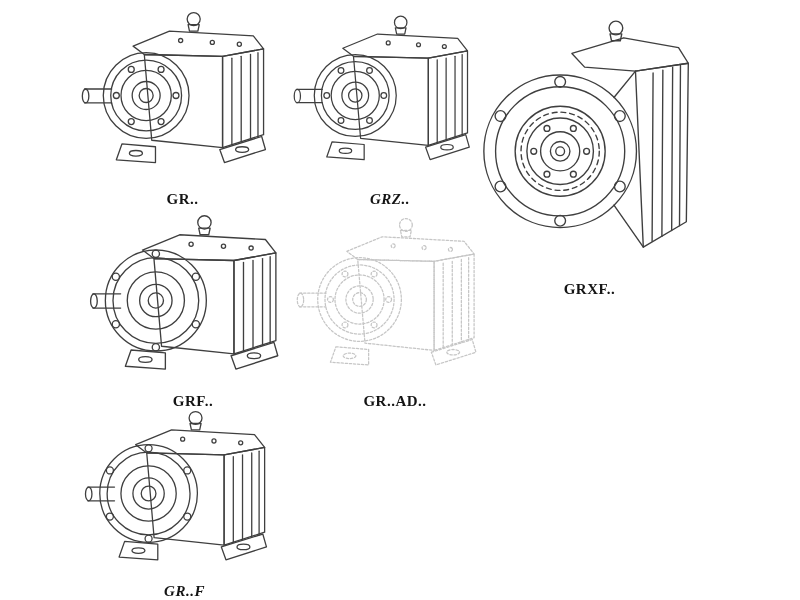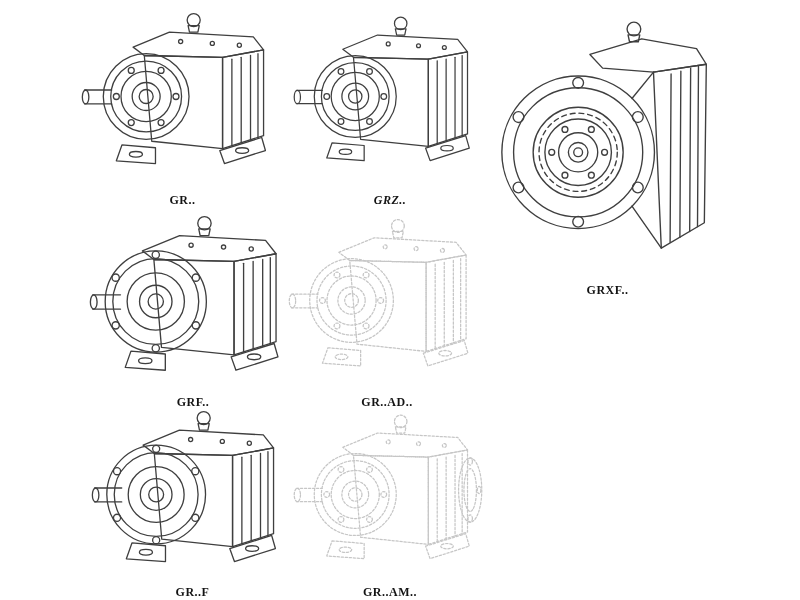--- a/index.html
+++ b/index.html
@@ -7,21 +7,21 @@
   body {
     background: var(--background, #ffffff);
     font-family: "Liberation Serif", serif;
     overflow: hidden;
   }
   .page { position: relative; width: 800px; height: 600px; background: var(--background, #ffffff); }
   .cell { position: absolute; display: flex; flex-direction: column; align-items: center; }
   .art { width: 100%; flex: 1 1 auto; min-height: 0; }
   .cap {
     font-weight: bold;
-    font-size: 12px;
+    font-size: 15px;
     color: var(--label, #141414);
     letter-spacing: 0.5px;
     white-space: nowrap;
     padding-top: 2px;
   }
   .draw {
     fill: none;
     stroke: currentColor;
     stroke-width: 1.4;
     stroke-linejoin: round;
@@ -170,64 +170,54 @@
   <figure class="cell" style="left:292px; top:2px; width:196px; height:206px;font-style:italic;">
     <svg class="art ink" viewBox="0 0 220 190">
       <g class="draw">
           <use href="#g-foot-base"></use>
           <use href="#g-circ-plain"></use>
         </g>
     </svg>
     <figcaption class="cap">GRZ..</figcaption>
   </figure>
 
-  <figure class="cell" style="left:495px; top:4px; width:225px; height:294px;">
+  <figure class="cell" style="left:477px; top:4px; width:225px; height:294px;">
     <svg class="art ink" viewBox="0 0 230 260">
       <g class="draw">
           <use href="#g-grxf"></use>
         </g>
     </svg>
     <figcaption class="cap">GRXF..</figcaption>
   </figure>
 
   <figure class="cell" style="left:88px; top:210px; width:210px; height:200px;">
     <svg class="art ink" viewBox="0 0 220 190">
       <g class="draw">
           <use href="#g-foot-base"></use>
           <use href="#g-circ-flange"></use>
         </g>
     </svg>
     <figcaption class="cap">GRF..</figcaption>
   </figure>
 
-  <figure class="cell" style="left:287px; top:208px; width:200px; height:202px;">
+  <figure class="cell" style="left:295px; top:208px; width:200px; height:202px;">
     <svg class="art faint" viewBox="0 0 220 190">
       <g class="draw" stroke-dasharray="2.5 2">
           <use href="#g-foot-base"></use>
           <use href="#g-circ-plain"></use>
         </g>
     </svg>
     <figcaption class="cap">GR..AD..</figcaption>
   </figure>
 
-  <figure class="cell" style="left:90px; top:406px; width:205px; height:194px;">
+  <figure class="cell" style="left:82px; top:406px; width:205px; height:194px;font-style:italic;">
     <svg class="art ink" viewBox="0 0 220 190">
       <g class="draw">
           <use href="#g-foot-base"></use>
           <use href="#g-circ-flange"></use>
         </g>
     </svg>
     <figcaption class="cap">GR..F</figcaption>
   </figure>
 
-  <figure class="cell" style="left:292px; top:406px; width:196px; height:194px;">
-    <svg class="art faint" viewBox="0 0 220 190">
-      <g class="draw" stroke-dasharray="2.5 2">
-          <use href="#g-foot-base"></use>
-          <use href="#g-circ-plain"></use>
-          <use href="#g-adapter-flange"></use>
-        </g>
-    </svg>
-    <figcaption class="cap">GR..AM..</figcaption>
-  </figure>
 
 
 </div>
 
 </body></html>

